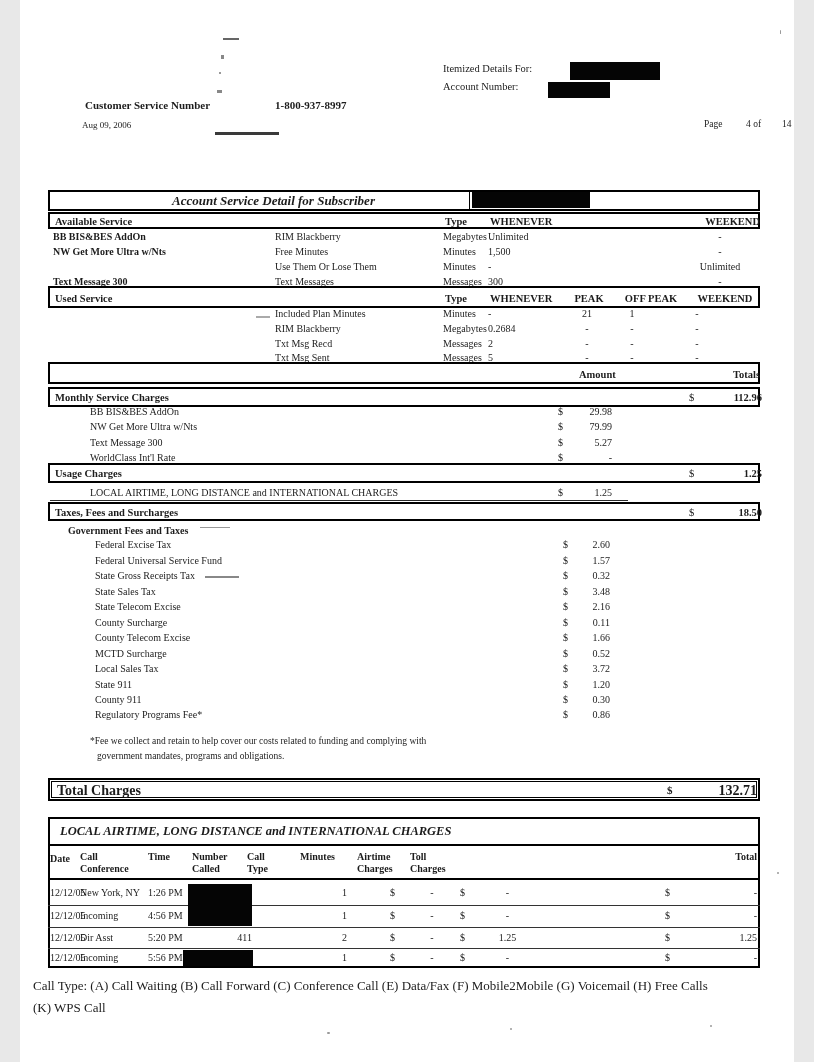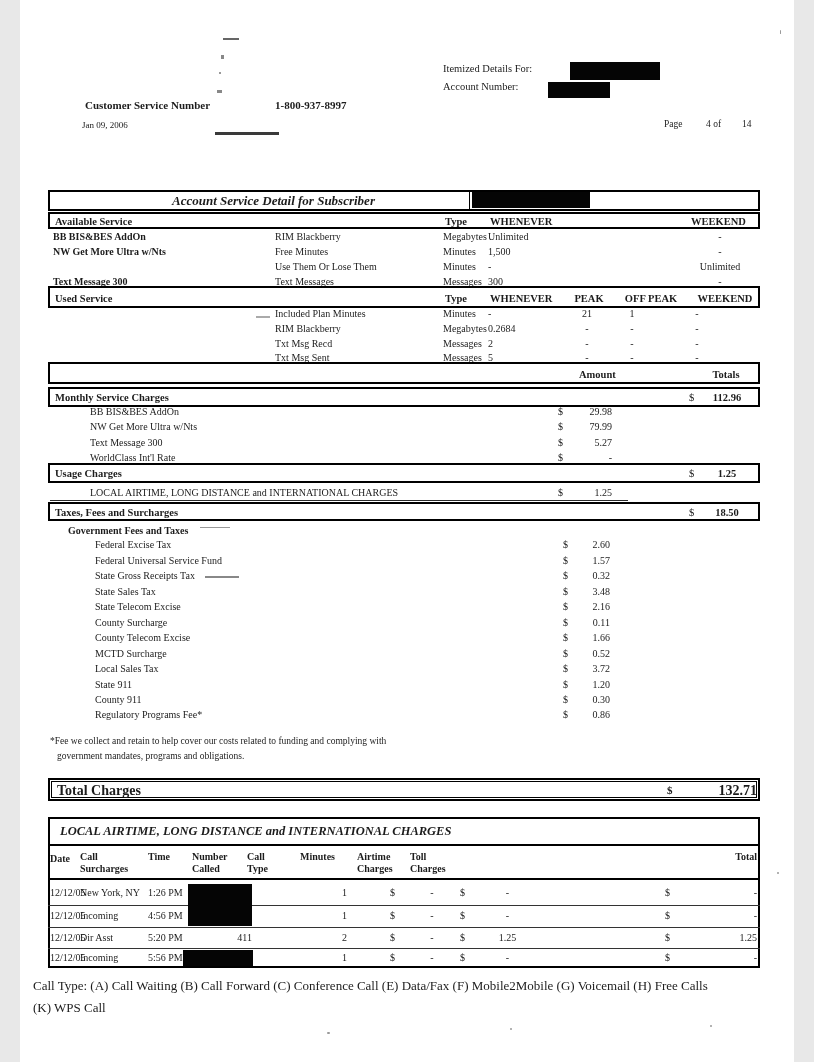--- a/index.html
+++ b/index.html
@@ -2,38 +2,38 @@
 <html><head>
 <meta charset="utf-8">
 <style>
   html,body{margin:0;padding:0;background:#e8e8e8;}
   .page{position:relative;width:774px;height:1062px;background:#ffffff;
         font-family:Liberation Serif, serif;color:#1c1c1c;
         overflow:hidden;margin:0 auto;}
   .abs{position:absolute;}
   .b{font-weight:bold;}
   .i{font-style:italic;}
-  .fs9{font-size:9px;}  .fs93{font-size:13px;} .fs95{font-size:9.5px;} .fs105{font-size:10.5px;} .fs11{font-size:11px;}
+  .fs9{font-size:9px;}  .fs93{font-size:13px;} .fs95{font-size:9.5px;margin-left:40px;} .fs105{font-size:10.5px;} .fs11{font-size:11px;}
   .fs12{font-size:14px;} .fs125{font-size:12.5px;} .fs13{font-size:13px;}
   .box{position:absolute;left:28px;width:712px;border:2px solid #000;box-sizing:border-box;background:#fff;}
   .redact{position:absolute;background:#050505;}
   .artifact{position:absolute;background:#666;}
   .speck{position:absolute;background:#9a9a9a;width:2px;height:2px;border-radius:1px;}
   
   .r{position:absolute;left:0;width:814px;height:14px;line-height:14px;font-size:10px;}
   .r span{position:absolute;top:0;white-space:nowrap;}
   .cA{left:33px;}   .cSub{left:70px;} .cB{left:255px;}  .cC{left:423px;}  .cD{left:468px;}
   .cPk{left:545px;width:44px;text-align:center;}
   .cOf{left:590px;width:44px;text-align:center;}
   .cWk{left:658px;width:84px;text-align:center;}
   .cWk2{left:655px;width:44px;text-align:center;}
   .cAmtS{left:538px;} .cAmtV{left:542px;width:50px;text-align:right;}
   .cTxS{left:543px;}  .cTxV{left:548px;width:42px;text-align:right;}
   
-  .box span{position:absolute;white-space:nowrap;text-align:center;}
+  .box span{position:absolute;white-space:nowrap;}
   .hA{left:5px;} .hC{left:395px;} .hD{left:440px;}
   .hWkR{left:627px;width:83px;text-align:right;}
   .hPk{left:520px;width:38px;text-align:center;}
   .hOf{left:570px;width:62px;text-align:center;}
   .hWk{left:640px;width:70px;text-align:center;}
   .hAmt{left:529px;} .hTotR{left:642px;width:68px;text-align:right;}
   .bAmtS{left:639px;} .bAmtV{left:642px;width:70px;text-align:right;}
   
   .krow{position:absolute;left:28px;width:712px;font-size:10px;}
   .krow span{position:absolute;white-space:nowrap;}
@@ -58,21 +58,21 @@
   <div class="artifact" style="left:197px;top:90px;width:5px;height:3px;background:#888;"></div>
   <div class="artifact" style="left:195px;top:132px;width:64px;height:3px;background:#3a3a3a;"></div>
 
   <div class="abs fs105" style="left:423px;top:63px;">Itemized Details For:</div>
   <div class="redact" style="left:550px;top:62px;width:90px;height:18px;"></div>
   <div class="abs fs105" style="left:423px;top:81px;">Account Number:</div>
   <div class="redact" style="left:528px;top:82px;width:62px;height:16px;"></div>
 
   <div class="abs fs11 b" style="left:65px;top:99px;">Customer Service Number</div>
   <div class="abs fs11 b" style="left:255px;top:99px;">1-800-937-8997</div>
-  <div class="abs fs9" style="left:62px;top:120px;">Jan 09, 2006</div>
+  <div class="abs fs9" style="left:62px;top:120px;">Aug 09, 2006</div>
 
   <div class="abs fs95" style="left:644px;top:119px;">Page</div>
   <div class="abs fs95" style="left:686px;top:119px;">4 of</div>
   <div class="abs fs95" style="left:722px;top:119px;">14</div>
 
   <div class="box" style="top:190px;height:21px;">
     <span class="b i fs13" style="left:122px;top:1px;">Account Service Detail for Subscriber</span>
   </div>
   <div class="abs" style="left:449px;top:192px;width:1px;height:17px;background:#000;"></div>
   <div class="redact" style="left:452px;top:192px;width:118px;height:16px;"></div>
@@ -285,21 +285,21 @@
 
   <div class="box" style="top:817px;height:151px;"></div>
 
   <div class="abs" style="left:30px;top:819px;width:708px;height:25px;border-bottom:2px solid #000;">
     <span class="abs b i fs125" style="left:10px;top:5px;">LOCAL AIRTIME, LONG DISTANCE and INTERNATIONAL CHARGES</span>
   </div>
 
   <div class="krow b" style="top:848px;height:30px;border-bottom:2px solid #000;">
     <span class="hdDate" style="top:5px;">Date</span>
     <span class="hdDest" style="top:3px;">Call</span>
-    <span class="hdDest" style="top:15px;">Surcharges</span>
+    <span class="hdDest" style="top:15px;">Conference</span>
     <span class="hdTime" style="top:3px;">Time</span>
     <span class="hdNum" style="top:3px;">Number</span>
     <span class="hdNum" style="top:15px;">Called</span>
     <span class="hdCT" style="top:3px;">Call</span>
     <span class="hdCT" style="top:15px;">Type</span>
     <span class="hdMin" style="top:3px;">Minutes</span>
     <span class="hdAir" style="top:3px;">Airtime</span>
     <span class="hdAir" style="top:15px;">Charges</span>
     <span class="hdTol" style="top:3px;">Toll</span>
     <span class="hdTol" style="top:15px;">Charges</span>

